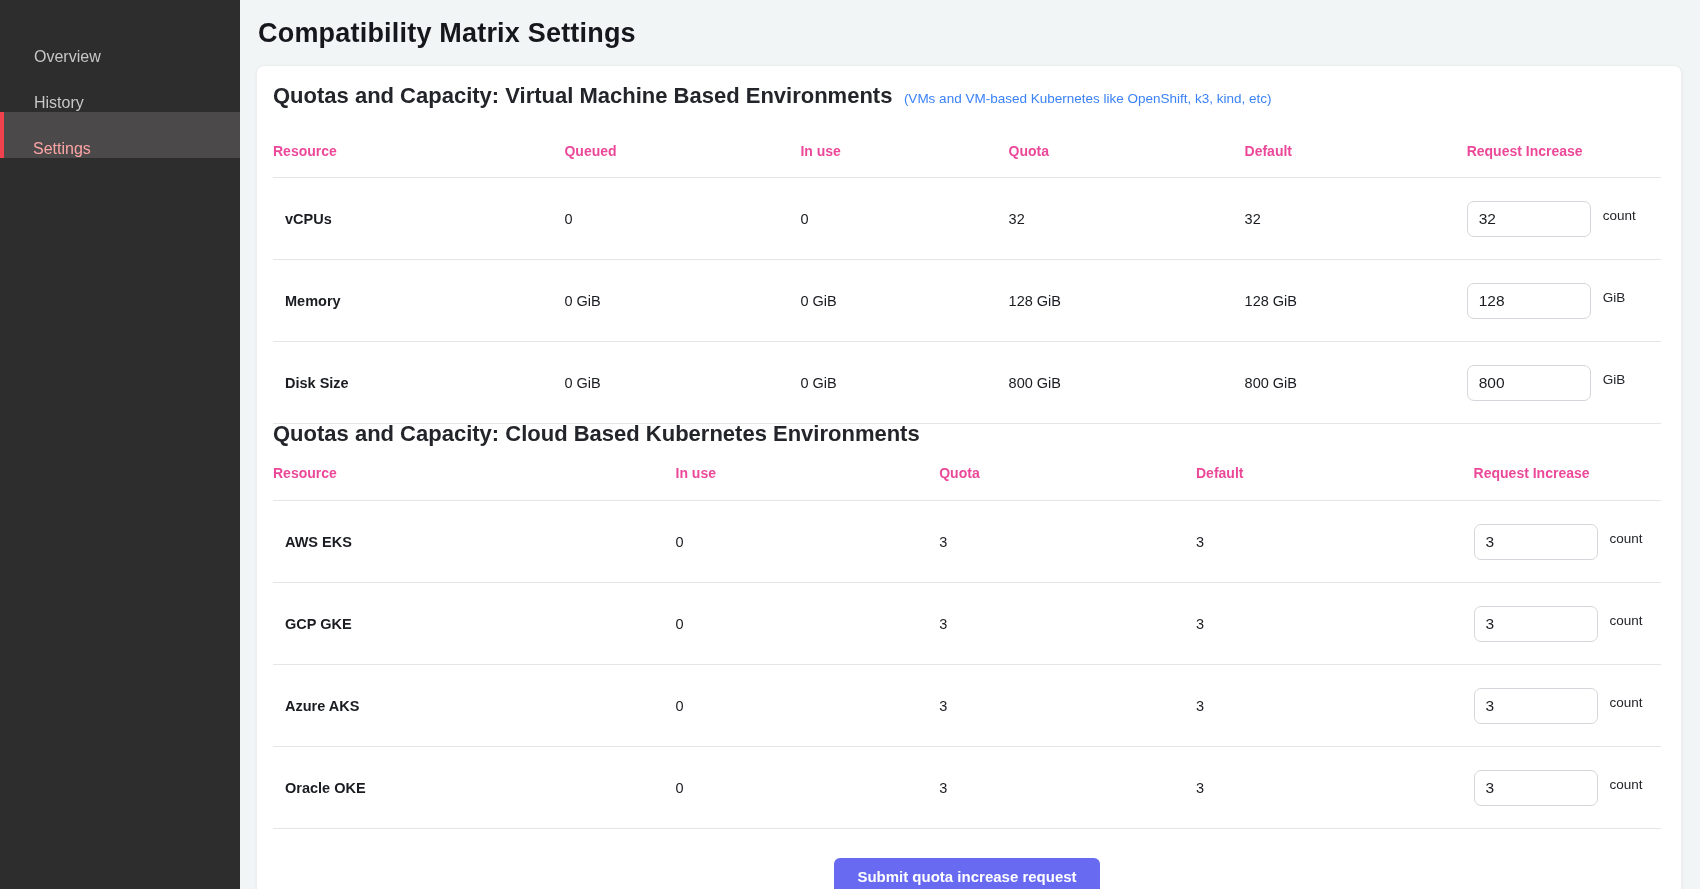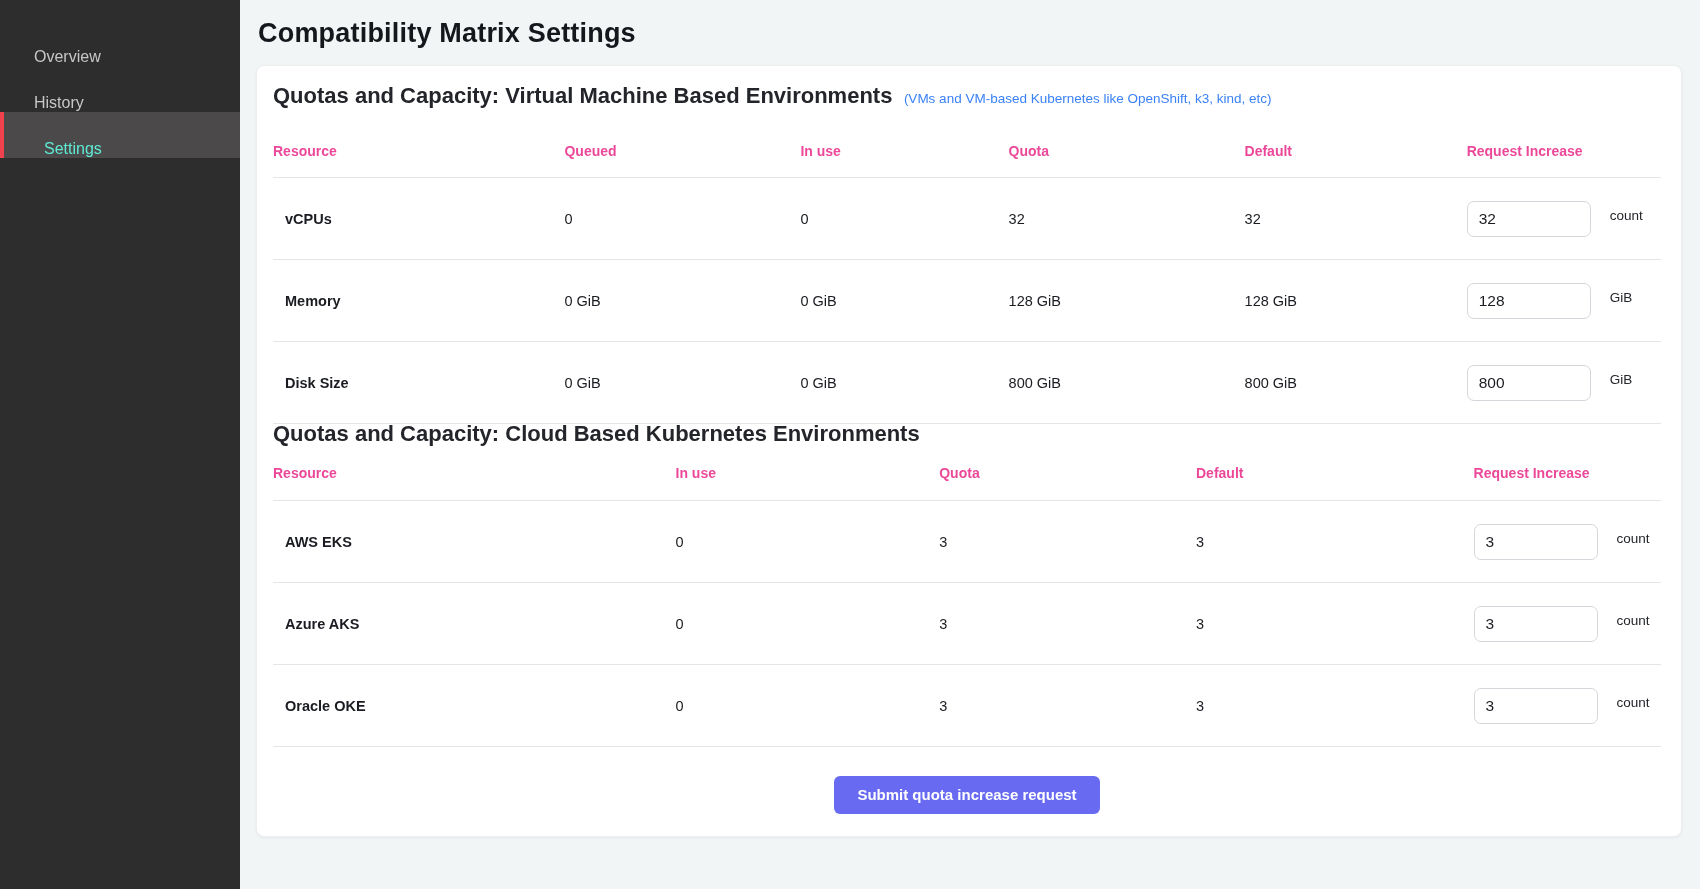--- a/index.html
+++ b/index.html
@@ -19,23 +19,23 @@
     padding-top:20px;
   }
   .nav-item {
     height:46px; display:flex; align-items:flex-end;
     padding-left:30px; font-size:16px;
     color:#c8c6c6; cursor:pointer;
     border-left:4px solid transparent;
   }
   .nav-item.active {
     background:var(--sidebar-active-bg, #4b4949);
-    color:#5eead4;
+    color:#fca5a5;
     border-left-color:var(--accent-red, #f0424d);
-    padding-left:40px;
+    padding-left:29px;
   }
 
   
   .content { flex:1; padding:0 18px 0 16px; }
   .page-title {
     margin:20px 0 0 2px;
     font-size:27px; font-weight:700; color:#15171c;
     line-height:26px; letter-spacing:.2px;
   }
   .card {
@@ -68,21 +68,21 @@
   td.resource { font-weight:700; }
 
   .request-wrap { display:flex; align-items:center; }
   .request-input {
     width:124px; height:36px;
     border:1px solid #d3d6da; border-radius:7px;
     padding:0 11px; font-size:15.5px; color:#1b1d22;
     font-family:"Liberation Sans", sans-serif;
     background:#fff; outline:none;
   }
-  .unit { font-size:13.5px; color:#23252a; margin-left:19px; position:relative; top:-3px; }
+  .unit { font-size:13.5px; color:#23252a; margin-left:12px; position:relative; top:-3px; }
 
   .submit-row { margin-top:29px; text-align:center; }
   .submit-btn {
     height:38px; padding:0 23px;
     background:var(--button-bg, #686bf2);
     color:#ffffff; font-size:15px; font-weight:700;
     font-family:"Liberation Sans", sans-serif;
     border:none; border-radius:6px; line-height:30px; cursor:pointer;
   }
 </style>
@@ -210,20 +210,32 @@
             <td>3</td>
             <td>3</td>
             <td>
               <div class="request-wrap">
                 <input class="request-input" type="text" value="3" style="">
                 <span class="unit">count</span>
               </div>
             </td>
           </tr>
 
+          <tr>
+            <td class="resource">GCP GKE</td>
+            <td>0</td>
+            <td>3</td>
+            <td>3</td>
+            <td>
+              <div class="request-wrap">
+                <input class="request-input" type="text" value="3" style="">
+                <span class="unit">count</span>
+              </div>
+            </td>
+          </tr>
 
           <tr>
             <td class="resource">Azure AKS</td>
             <td>0</td>
             <td>3</td>
             <td>3</td>
             <td>
               <div class="request-wrap">
                 <input class="request-input" type="text" value="3" style="">
                 <span class="unit">count</span>

